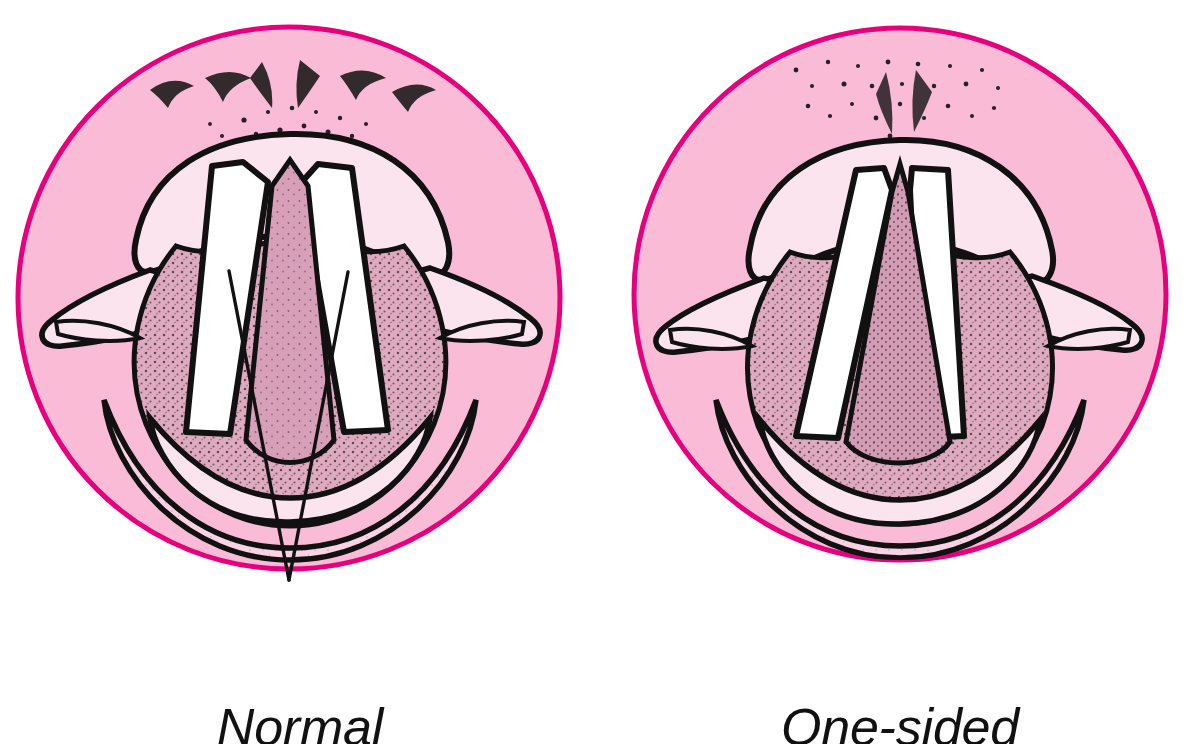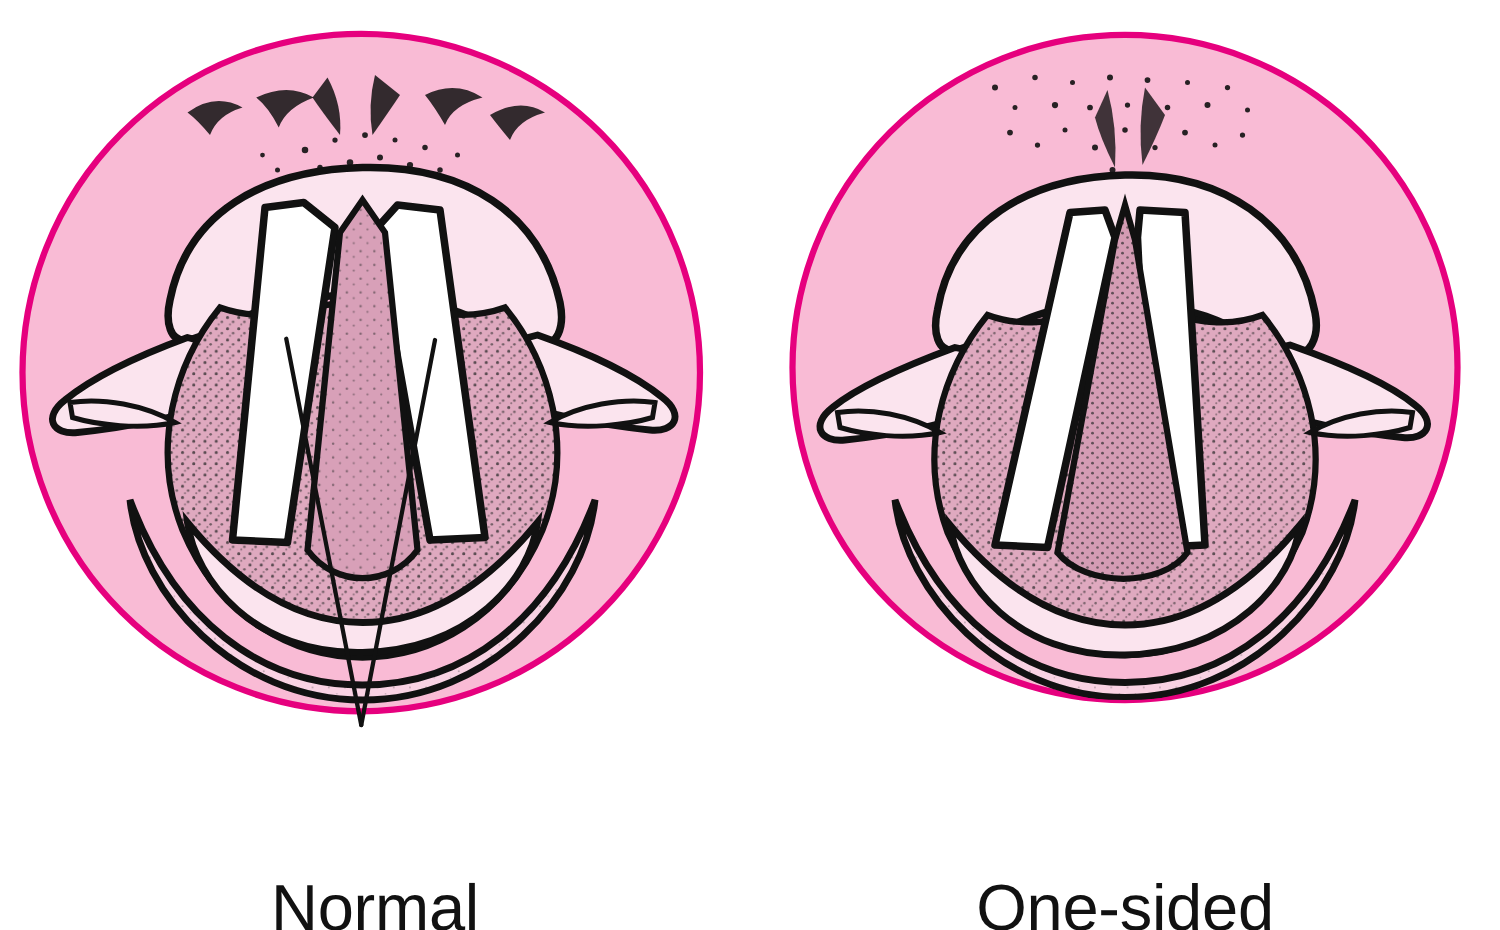--- a/index.html
+++ b/index.html
@@ -13,20 +13,21 @@
     height: 744px;
     overflow: hidden;
     font-family: "Liberation Sans", sans-serif;
     position: relative;
   }
   #figure-root {
     position: relative;
     width: 1200px;
     height: 744px;
     background: #ffffff;
+    font-style: italic;
   }
   .panel {
     position: absolute;
     top: 0;
     height: 744px;
   }
   #panel-normal { left: 0; width: 600px; }
   #panel-paralysis { left: 600px; width: 600px; }
 
   .panel-svg {

